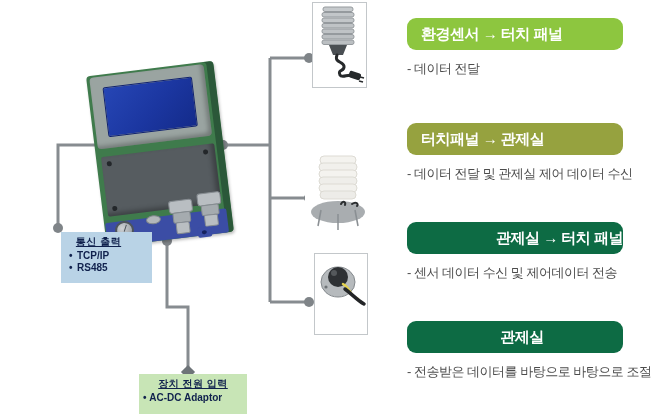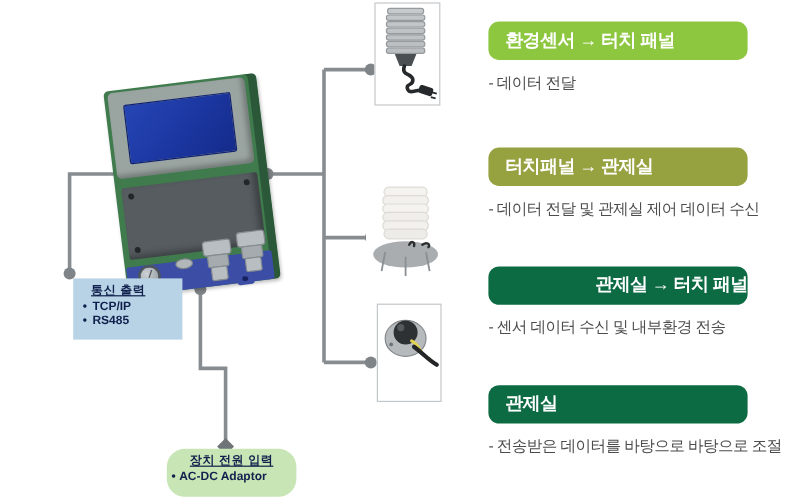--- a/index.html
+++ b/index.html
@@ -37,21 +37,21 @@
                   border:1px solid #868c91; border-radius:2px; }
   .gland .g-bot { position:absolute; left:5px; top:22px; width:14px; height:12px; background:#b9bec2;
                   border:1px solid #868c91; border-radius:2px; }
   .tab { position:absolute; width:14px; height:10px; background:#3b4da5; border-radius:2px; }
   .tab::after { content:""; position:absolute; left:4px; top:3px; width:5px; height:4px; border-radius:50%; background:#16225f; }
 
   
   .comm-box { position:absolute; left:25px; top:232px; width:91px; height:51px;
               padding:3px 20px 2px 4px;margin-left:36px; }
   .power-box { position:absolute; left:139px; top:374px; width:108px; height:40px;
-               padding:3px 4px 2px 4px;border-radius:15px; }
+               padding:3px 4px 2px 4px; }
   .box-title { font-size:10px; font-weight:bold; color:#10214d; text-align:center;
                text-decoration:underline; letter-spacing:.5px; }
   .box-items { margin-top:1px; }
   .box-item { font-size:10px; color:#10214d; font-weight:bold; padding-left:12px; position:relative; line-height:12px; }
   .box-item::before { content:"\2022"; position:absolute; left:4px; }
   .power-box .box-item { padding-left:0; }
   .power-box .box-item::before { content:"\2022\00a0"; position:static; }
 
   
   .frame { position:absolute; background:#ffffff; }
@@ -198,21 +198,21 @@
     <div class="desc">- 데이터 전달</div>
   </div>
 
   <div class="info-block" style="top:123px;">
     <div class="pill" style="background: rgb(150, 162, 63);">터치패널 → 관제실</div>
     <div class="desc">- 데이터 전달 및 관제실 제어 데이터 수신</div>
   </div>
 
   <div class="info-block" style="top:222px;">
     <div class="pill" style="background: rgb(13, 107, 68); text-align: right;">관제실 → 터치 패널</div>
-    <div class="desc">- 센서 데이터 수신 및 내부환경 전송</div>
+    <div class="desc">- 센서 데이터 수신 및 제어데이터 전송</div>
   </div>
 
   <div class="info-block" style="top:321px;">
-    <div class="pill" style="background: rgb(13, 107, 68);">관제실</div>
+    <div class="pill" style="background: rgb(13, 107, 68); text-align: center;">관제실</div>
     <div class="desc">- 전송받은 데이터를 바탕으로 바탕으로 조절</div>
   </div>
 
 </div>
 
 </body></html>

